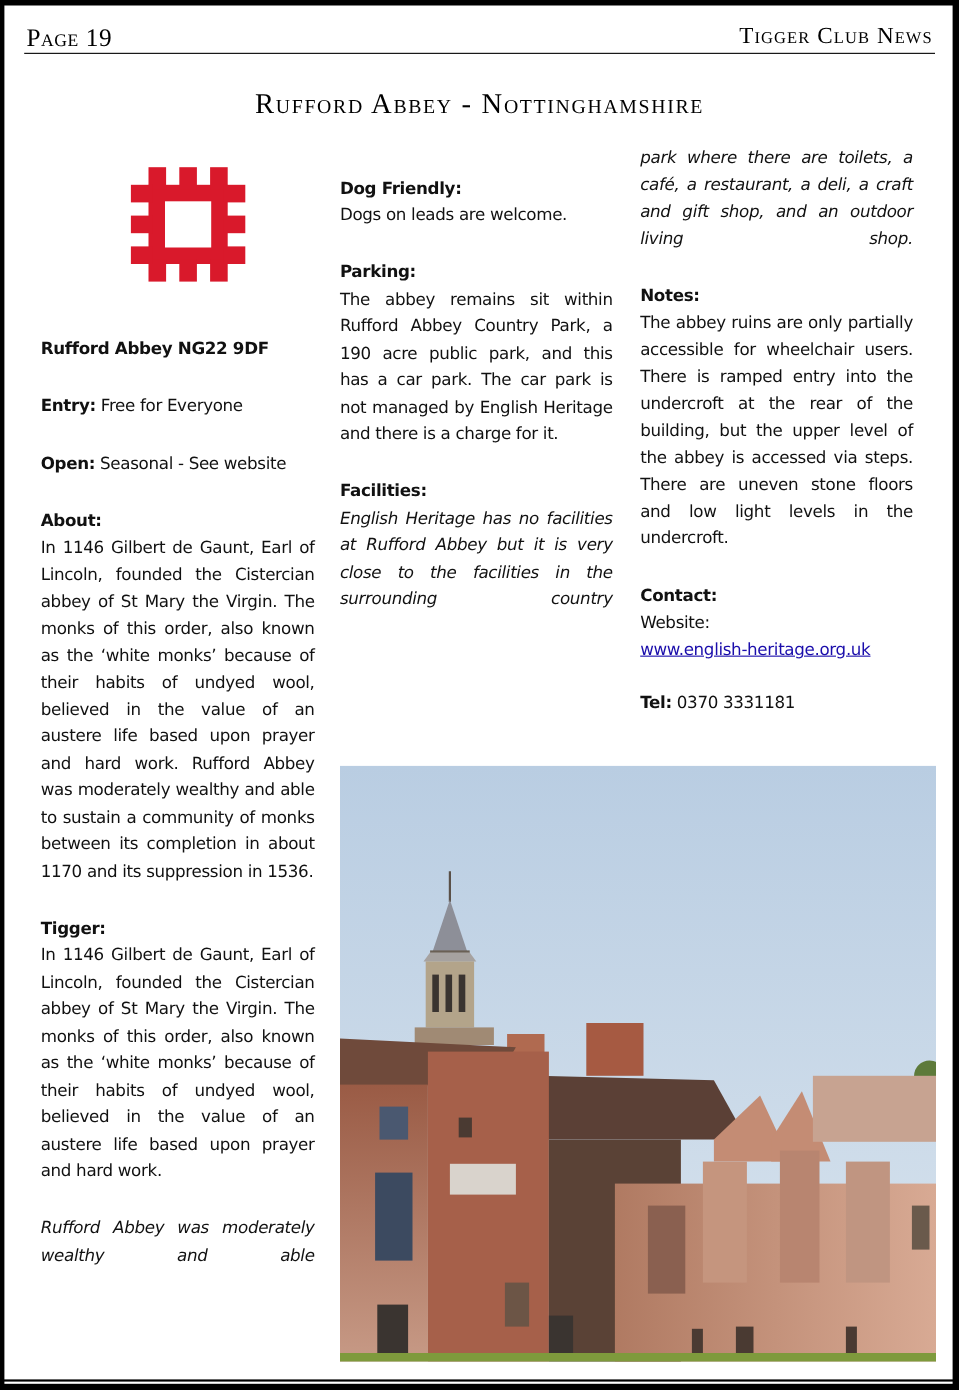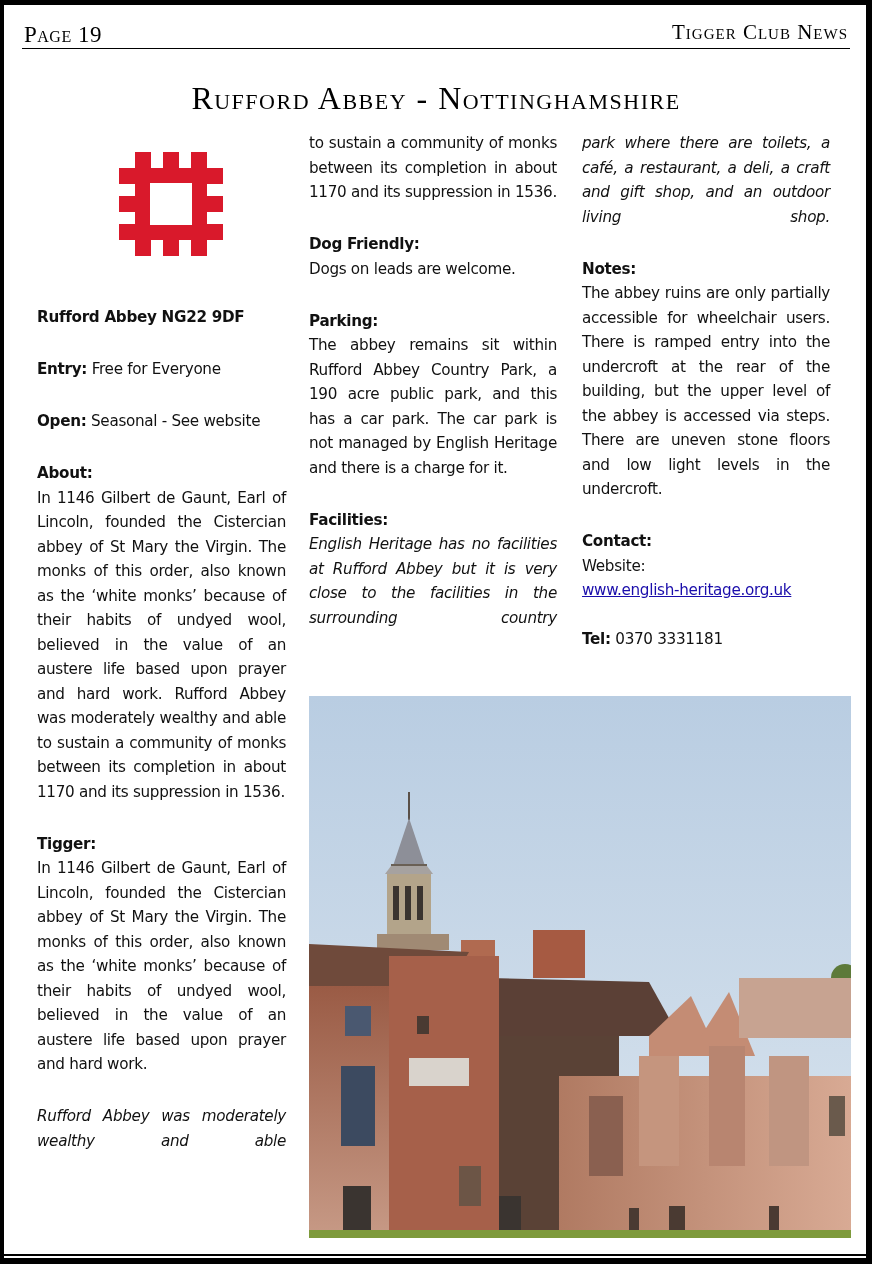--- a/index.html
+++ b/index.html
@@ -11,21 +11,21 @@
   .frame-bottom-gap { position: absolute; left: 4px; top: 1256px; width: 862px; height: 2px; background: #fff; }
 
   .running-head { position: absolute; left: 24px; top: 20px; width: 824px; height: 28px;
     font-family: "Liberation Serif", "DejaVu Serif", serif; font-variant: small-caps; color: #000; }
   .page-num { position: absolute; left: 0; top: 2px; font-size: 23px; letter-spacing: 0.5px; }
   .pub-name { position: absolute; right: 0; top: 0; font-size: 21px; letter-spacing: 1px; }
   .head-rule { position: absolute; left: 22px; top: 48px; width: 828px; height: 1px; background: #000; }
 
   .title { position: absolute; left: 0; top: 80px; width: 872px; text-align: center;
     font-family: "Liberation Serif", "DejaVu Serif", serif; font-variant: small-caps;
-    font-size: 32px; letter-spacing: 1.5px; color: #000; }
+    font-size: 26px; letter-spacing: 1.5px; color: #000; }
 
   .logo { position: absolute; left: 117px; top: 150px; width: 108px; height: 108px; }
 
   .col { position: absolute; font-family: "DejaVu Sans", "Liberation Sans", sans-serif;
     font-size: 15.2px; line-height: 24.5px; color: #111; text-align: justify; letter-spacing: -0.3px; }
   .col p { margin: 0; }
   .col .label { font-weight: bold; }
   .col .gap { height: 24.5px; }
   .col-left { left: 37px; top: 305px; width: 249px; }
   .col-mid { left: 309px; top: 131px; width: 248px; }
@@ -94,21 +94,20 @@
   <div class="gap"></div>
   <div class="gap" style="height:3px"></div>
   <p class="label">Tigger:</p>
   <p>In 1146 Gilbert de Gaunt, Earl of Lincoln, founded the Cistercian abbey of St Mary the Virgin. The monks of this order, also known as the ‘white monks’ because of their habits of undyed wool, believed in the value of an austere life based upon prayer and hard work.</p>
   <div class="gap"></div>
   <div class="gap" style="height:3px"></div>
   <p class="last-line">Rufford Abbey was moderately wealthy and able</p>
 </div>
 
 <div class="col col-mid">
-  <p>to sustain a community of monks between its completion in about 1170 and its suppression in 1536.</p>
   <div class="gap"></div>
   <div class="gap" style="height:3px"></div>
   <p class="label">Dog Friendly:</p>
   <p>Dogs on leads are welcome.</p>
   <div class="gap"></div>
   <div class="gap" style="height:3px"></div>
   <p class="label">Parking:</p>
   <p>The abbey remains sit within Rufford Abbey Country Park, a 190 acre public park, and this has a car park. The car park is not managed by English Heritage and there is a charge for it.</p>
   <div class="gap"></div>
   <div class="gap" style="height:3px"></div>

